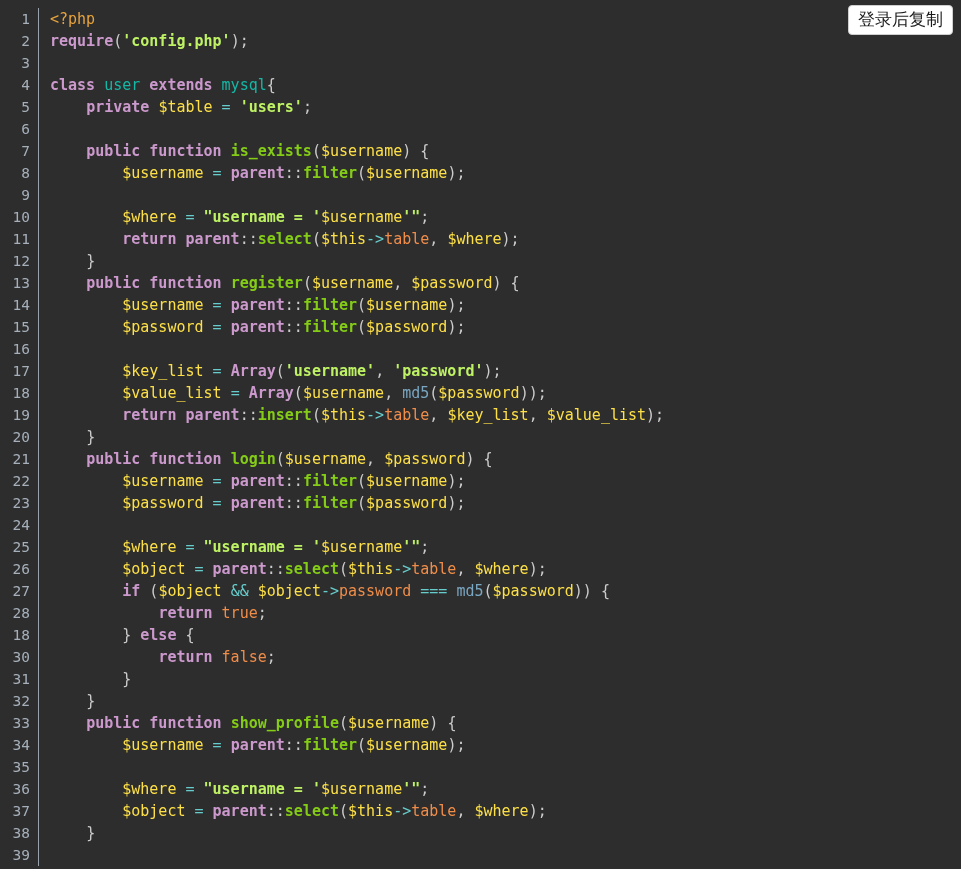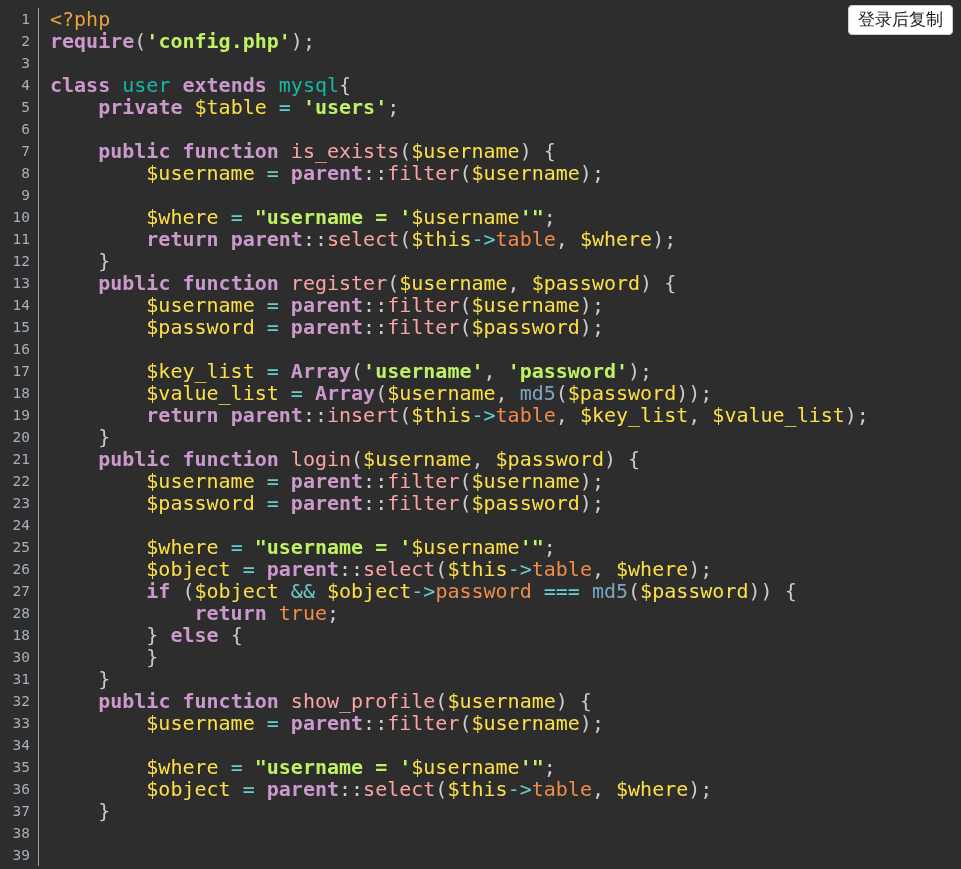--- a/index.html
+++ b/index.html
@@ -72,30 +72,30 @@
   .code-lines {
     flex: 1 1 auto;
     padding-left: 11px;
     min-width: 0;
   }
 
   .code-lines .cl {
     display: block;
     height: 22px;
     line-height: 22px;
-    font-size: 20px;
+    font-size: 15px;
     white-space: pre;
     color: #cccccc;
     font-family: "DejaVu Sans Mono", "Liberation Mono", monospace;
   }
 
   
   .t-plain    { color: #cccccc; }
   .t-kw       { color: #cc99cd; font-weight: bold; }  
-  .t-fn       { color: #fca5a5; }  
+  .t-fn       { color: #84cc16; font-weight: bold; }  
   .t-builtin  { color: #7aa6c2; }  
   .t-var      { color: #fde047; }  
   .t-str      { color: #bef264; font-weight: bold; }  
   .t-op       { color: #67cdcc; }  
   .t-punct    { color: #cccccc; }  
   .t-tag      { color: #e8a33d; }  
   .t-bool     { color: #f08d49; }  
   .t-prop     { color: #f08d49; }  
   .t-cls      { color: #14b8a6; }  
 </style>
@@ -171,20 +171,21 @@
         <span class="cl"><span class="t-plain">    </span><span class="t-punct">}</span></span>
         <span class="cl"><span class="t-plain">    </span><span class="t-kw">public</span><span class="t-plain"> </span><span class="t-kw">function</span><span class="t-plain"> </span><span class="t-fn">login</span><span class="t-punct">(</span><span class="t-var">$username</span><span class="t-punct">,</span><span class="t-plain"> </span><span class="t-var">$password</span><span class="t-punct">)</span><span class="t-plain"> </span><span class="t-punct">{</span></span>
         <span class="cl"><span class="t-plain">        </span><span class="t-var">$username</span><span class="t-plain"> </span><span class="t-op">=</span><span class="t-plain"> </span><span class="t-kw">parent</span><span class="t-punct">::</span><span class="t-fn">filter</span><span class="t-punct">(</span><span class="t-var">$username</span><span class="t-punct">)</span><span class="t-punct">;</span></span>
         <span class="cl"><span class="t-plain">        </span><span class="t-var">$password</span><span class="t-plain"> </span><span class="t-op">=</span><span class="t-plain"> </span><span class="t-kw">parent</span><span class="t-punct">::</span><span class="t-fn">filter</span><span class="t-punct">(</span><span class="t-var">$password</span><span class="t-punct">)</span><span class="t-punct">;</span></span>
         <span class="cl">&nbsp;</span>
         <span class="cl"><span class="t-plain">        </span><span class="t-var">$where</span><span class="t-plain"> </span><span class="t-op">=</span><span class="t-plain"> </span><span class="t-str">"username = '</span><span class="t-var">$username</span><span class="t-str">'"</span><span class="t-punct">;</span></span>
         <span class="cl"><span class="t-plain">        </span><span class="t-var">$object</span><span class="t-plain"> </span><span class="t-op">=</span><span class="t-plain"> </span><span class="t-kw">parent</span><span class="t-punct">::</span><span class="t-fn">select</span><span class="t-punct">(</span><span class="t-var">$this</span><span class="t-op">-&gt;</span><span class="t-prop">table</span><span class="t-punct">,</span><span class="t-plain"> </span><span class="t-var">$where</span><span class="t-punct">)</span><span class="t-punct">;</span></span>
         <span class="cl"><span class="t-plain">        </span><span class="t-kw">if</span><span class="t-plain"> </span><span class="t-punct">(</span><span class="t-var">$object</span><span class="t-plain"> </span><span class="t-op">&amp;&amp;</span><span class="t-plain"> </span><span class="t-var">$object</span><span class="t-op">-&gt;</span><span class="t-prop">password</span><span class="t-plain"> </span><span class="t-op">===</span><span class="t-plain"> </span><span class="t-builtin">md5</span><span class="t-punct">(</span><span class="t-var">$password</span><span class="t-punct">)</span><span class="t-punct">)</span><span class="t-plain"> </span><span class="t-punct">{</span></span>
         <span class="cl"><span class="t-plain">            </span><span class="t-kw">return</span><span class="t-plain"> </span><span class="t-bool">true</span><span class="t-punct">;</span></span>
         <span class="cl"><span class="t-plain">        </span><span class="t-punct">}</span><span class="t-plain"> </span><span class="t-kw">else</span><span class="t-plain"> </span><span class="t-punct">{</span></span>
+        <span class="cl"><span class="t-plain">            </span><span class="t-kw">return</span><span class="t-plain"> </span><span class="t-bool">false</span><span class="t-punct">;</span></span>
         <span class="cl"><span class="t-plain">        </span><span class="t-punct">}</span></span>
         <span class="cl"><span class="t-plain">    </span><span class="t-punct">}</span></span>
         <span class="cl"><span class="t-plain">    </span><span class="t-kw">public</span><span class="t-plain"> </span><span class="t-kw">function</span><span class="t-plain"> </span><span class="t-fn">show_profile</span><span class="t-punct">(</span><span class="t-var">$username</span><span class="t-punct">)</span><span class="t-plain"> </span><span class="t-punct">{</span></span>
         <span class="cl"><span class="t-plain">        </span><span class="t-var">$username</span><span class="t-plain"> </span><span class="t-op">=</span><span class="t-plain"> </span><span class="t-kw">parent</span><span class="t-punct">::</span><span class="t-fn">filter</span><span class="t-punct">(</span><span class="t-var">$username</span><span class="t-punct">)</span><span class="t-punct">;</span></span>
         <span class="cl">&nbsp;</span>
         <span class="cl"><span class="t-plain">        </span><span class="t-var">$where</span><span class="t-plain"> </span><span class="t-op">=</span><span class="t-plain"> </span><span class="t-str">"username = '</span><span class="t-var">$username</span><span class="t-str">'"</span><span class="t-punct">;</span></span>
         <span class="cl"><span class="t-plain">        </span><span class="t-var">$object</span><span class="t-plain"> </span><span class="t-op">=</span><span class="t-plain"> </span><span class="t-kw">parent</span><span class="t-punct">::</span><span class="t-fn">select</span><span class="t-punct">(</span><span class="t-var">$this</span><span class="t-op">-&gt;</span><span class="t-prop">table</span><span class="t-punct">,</span><span class="t-plain"> </span><span class="t-var">$where</span><span class="t-punct">)</span><span class="t-punct">;</span></span>
         <span class="cl"><span class="t-plain">    </span><span class="t-punct">}</span></span>
       </div>
   </div>

